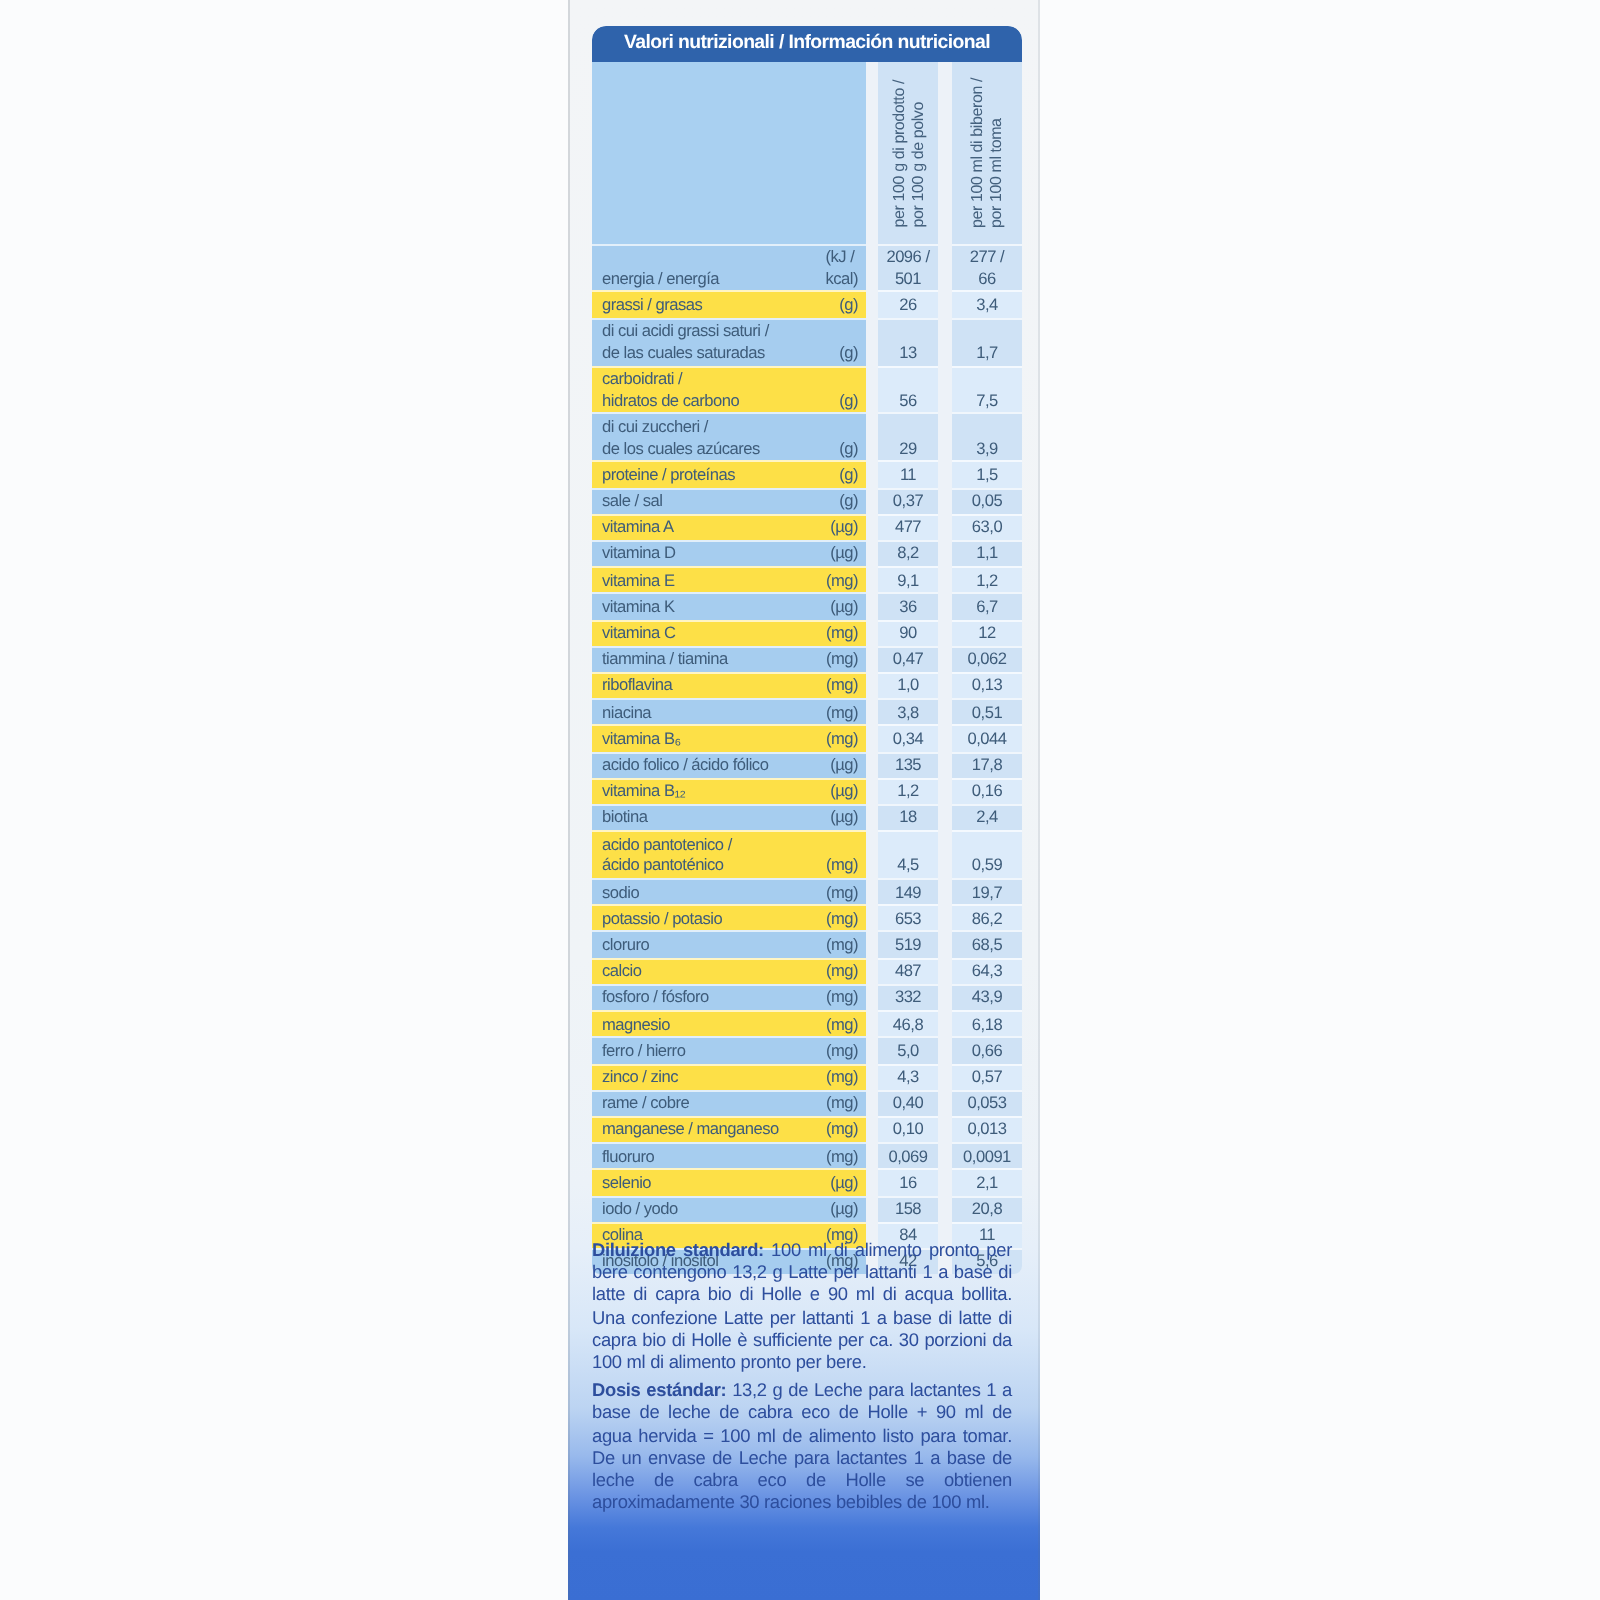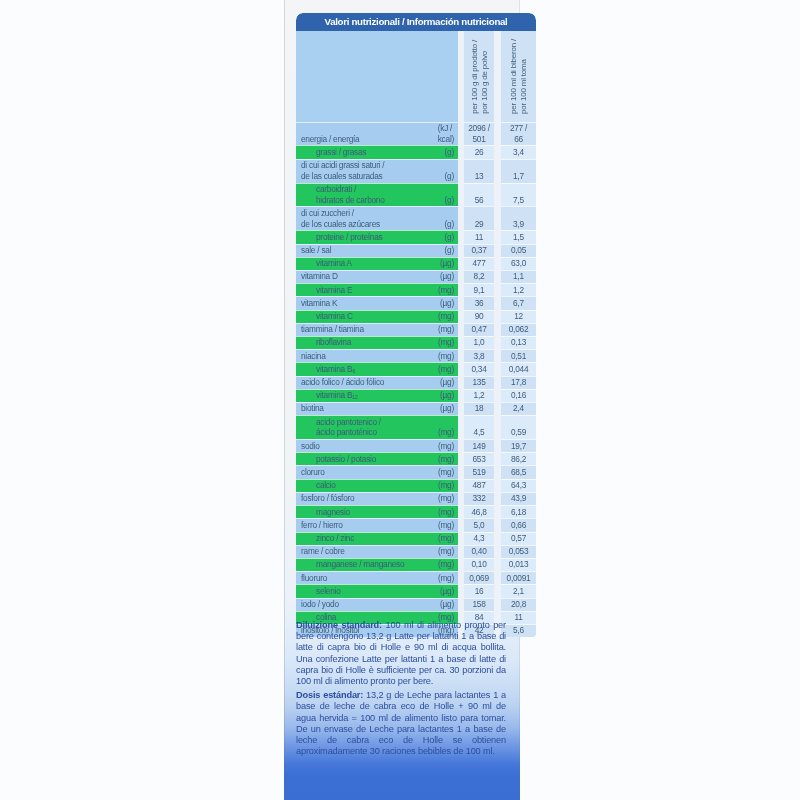--- a/index.html
+++ b/index.html
@@ -16,21 +16,21 @@
     background:linear-gradient(180deg,
       #f3f5f7 0%, #f0f4f7 60%, #ecf2f8 74%,
       #e6eff9 78%, #d8e7f8 83%, #bcd4f2 88%,
       #98b9ec 91%, #6b94e3 93.5%, #4578d9 95.5%,
       #3b6fd4 97%, #3a6ed3 100%);
     box-shadow:inset 1px 0 0 rgba(100,110,125,0.22), inset -1px 0 0 rgba(100,110,125,0.14);
   }
 
   
   .card{
-    position:absolute;left:12px;top:13px;width:240px;
+    position:absolute;left:12px;top:13px;width:215px;
     border-radius:7px 7px 4px 4px;overflow:hidden;background:#edf2f8;
   }
   .titlebar{
     height:18px;line-height:18px;background:#2f63ab;color:#ffffff;
     font-size:9.7px;font-weight:bold;text-align:center;white-space:nowrap;
     letter-spacing:-0.3px;border-radius:7px 7px 0 0;
   }
 
   .hdr{display:flex;height:91px;}
   .hdr .zl{flex:1;background:#a9d0f1;}
@@ -58,21 +58,21 @@
   }
   .row,.row .val,.row .lbl,.row .unit{
     font-size:8.3px;line-height:10.7px;letter-spacing:-0.25px;color:#3e5c7a;
   }
   .row .lbl{display:block;padding:0.5px 2px 1px 5px;white-space:pre-line;}
   .row .unit{position:absolute;right:4px;bottom:1px;white-space:pre-line;}
   .row .val{padding-bottom:1px;}
   .row.indent .lbl{}
   
   .row.even .zl{background:#a6cdef;}
-  .row.odd  .zl{background:#22c55e;padding-left:15px;}
+  .row.odd  .zl{background:#fde047;}
   .row.even .val{background:#cfe2f5;}
   .row.odd  .val{background:#dcebfa;}
 
   
   .paras{
     position:absolute;left:12px;top:620px;width:210px;
     font-size:9.2px;line-height:11.2px;letter-spacing:-0.15px;
     color:#2d4e9d;text-align:justify;
   }
   .paras p{margin:0 0 3px 0;}

